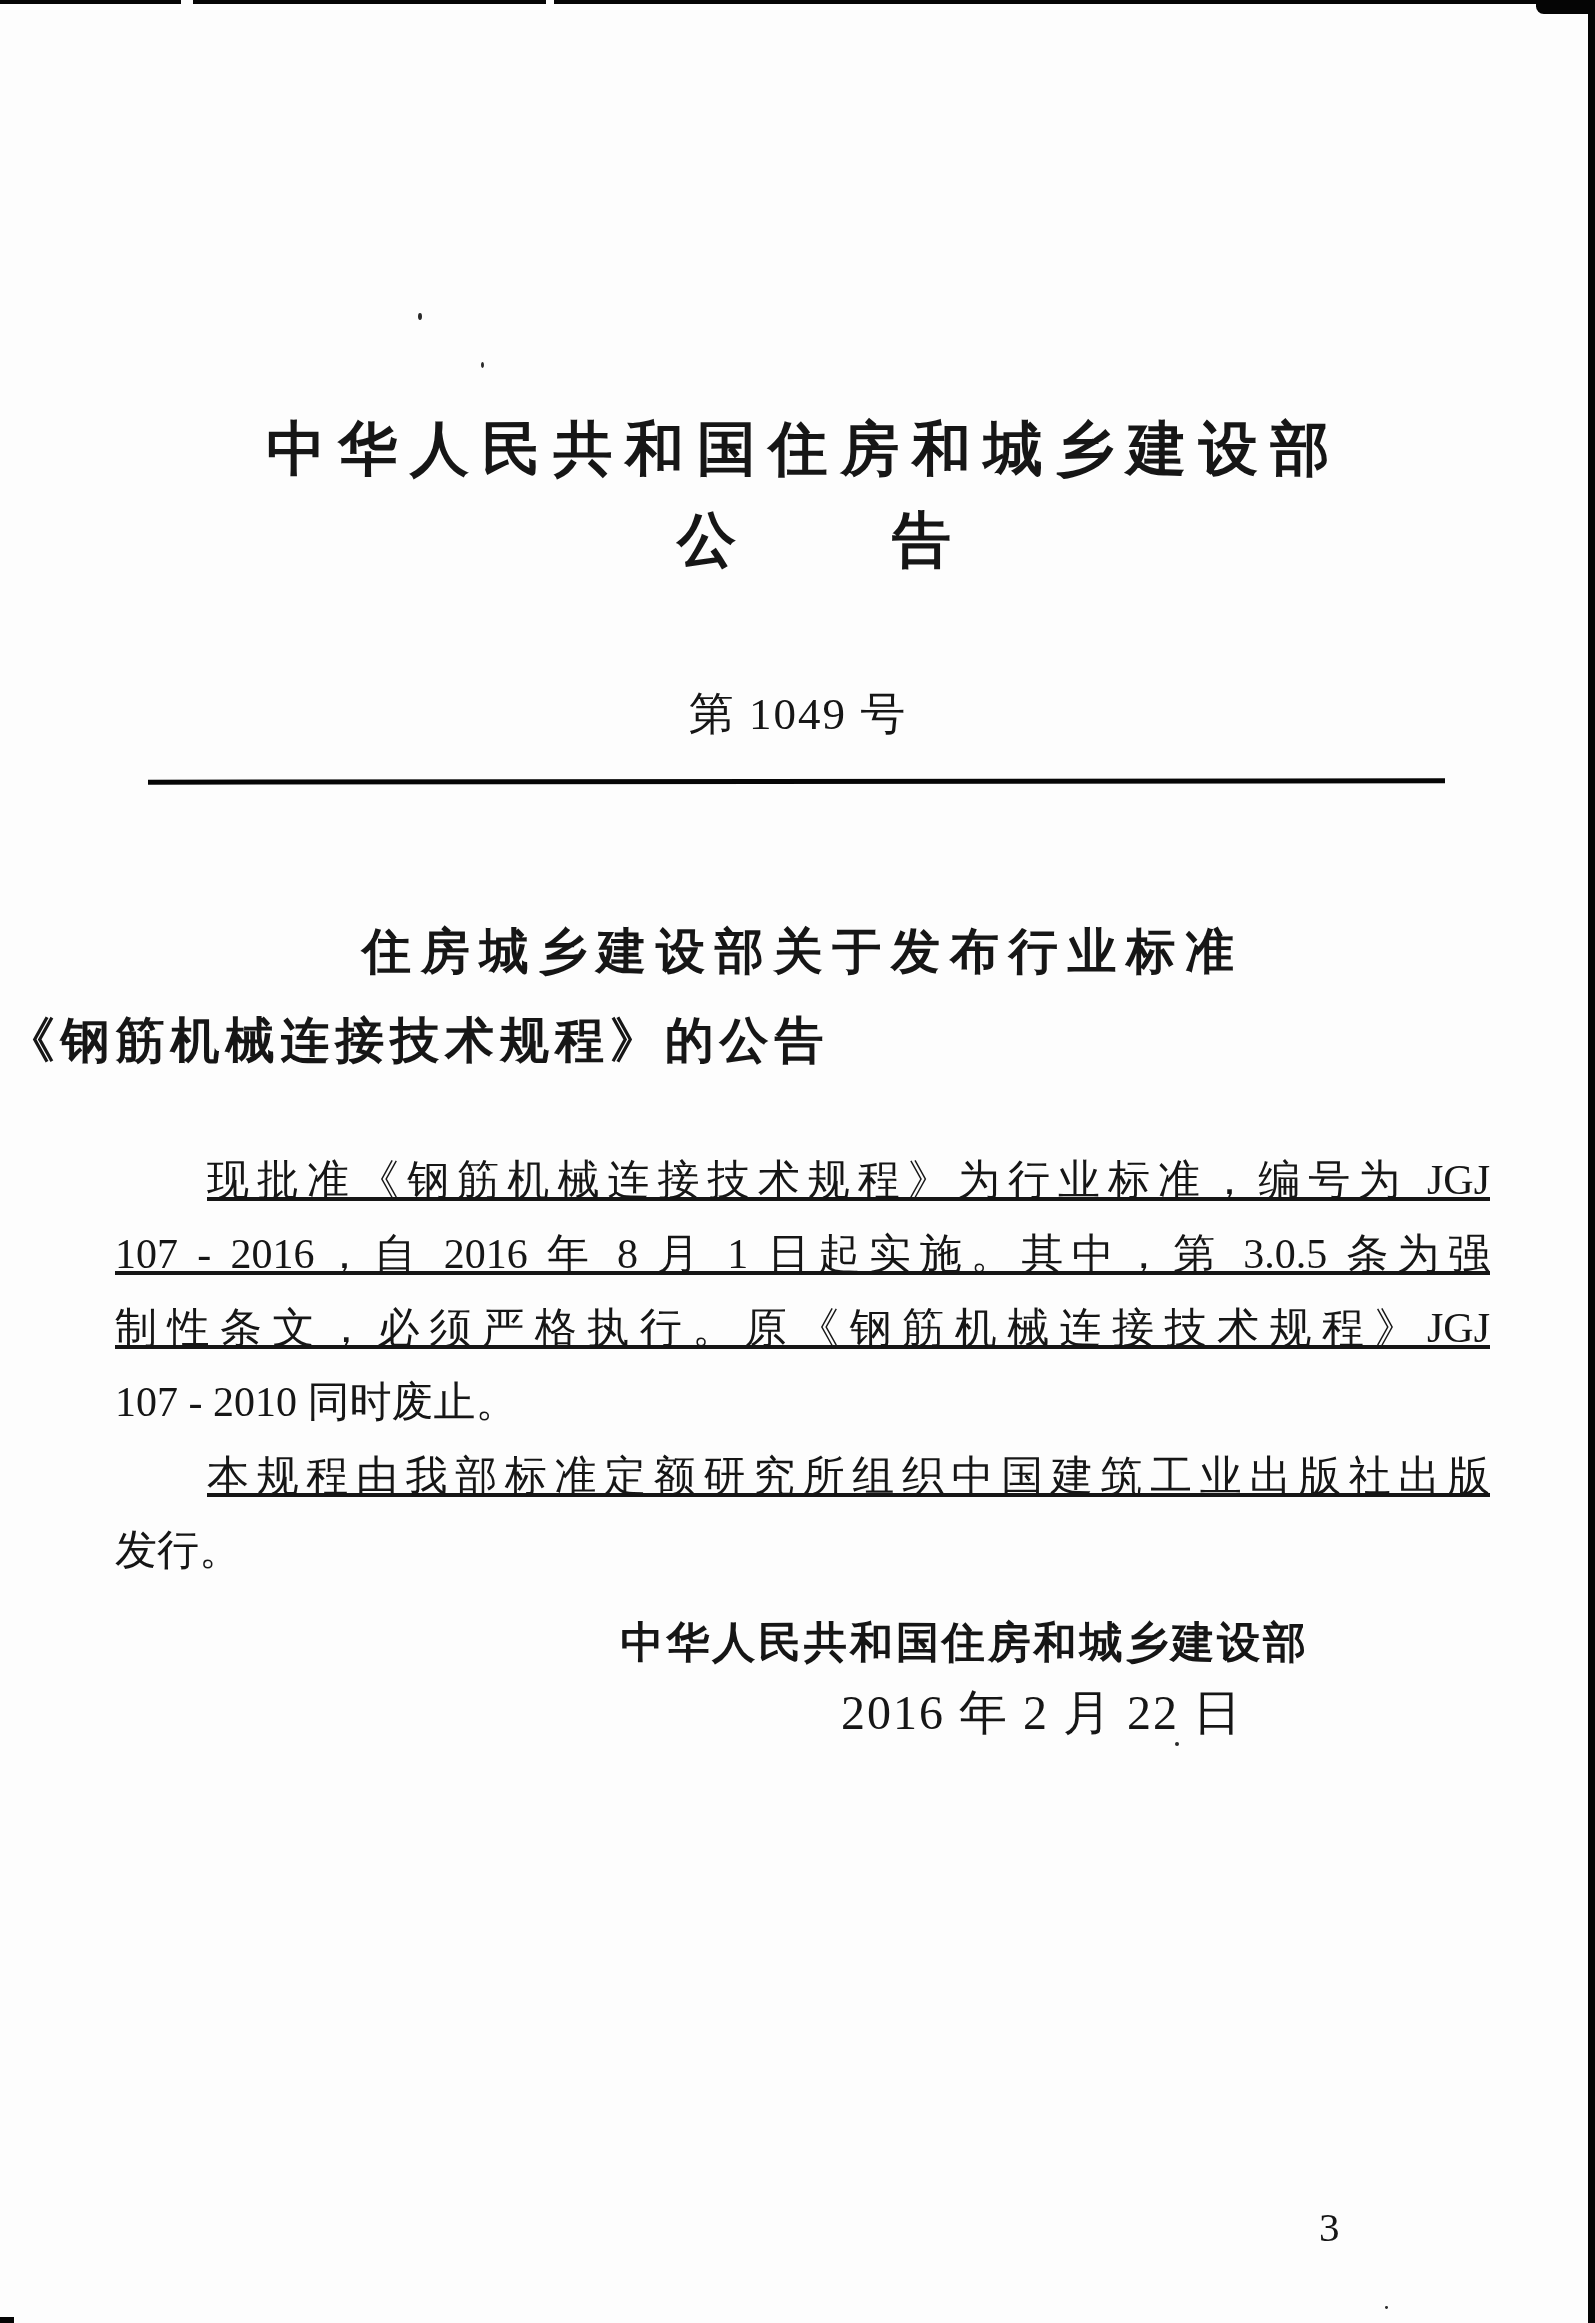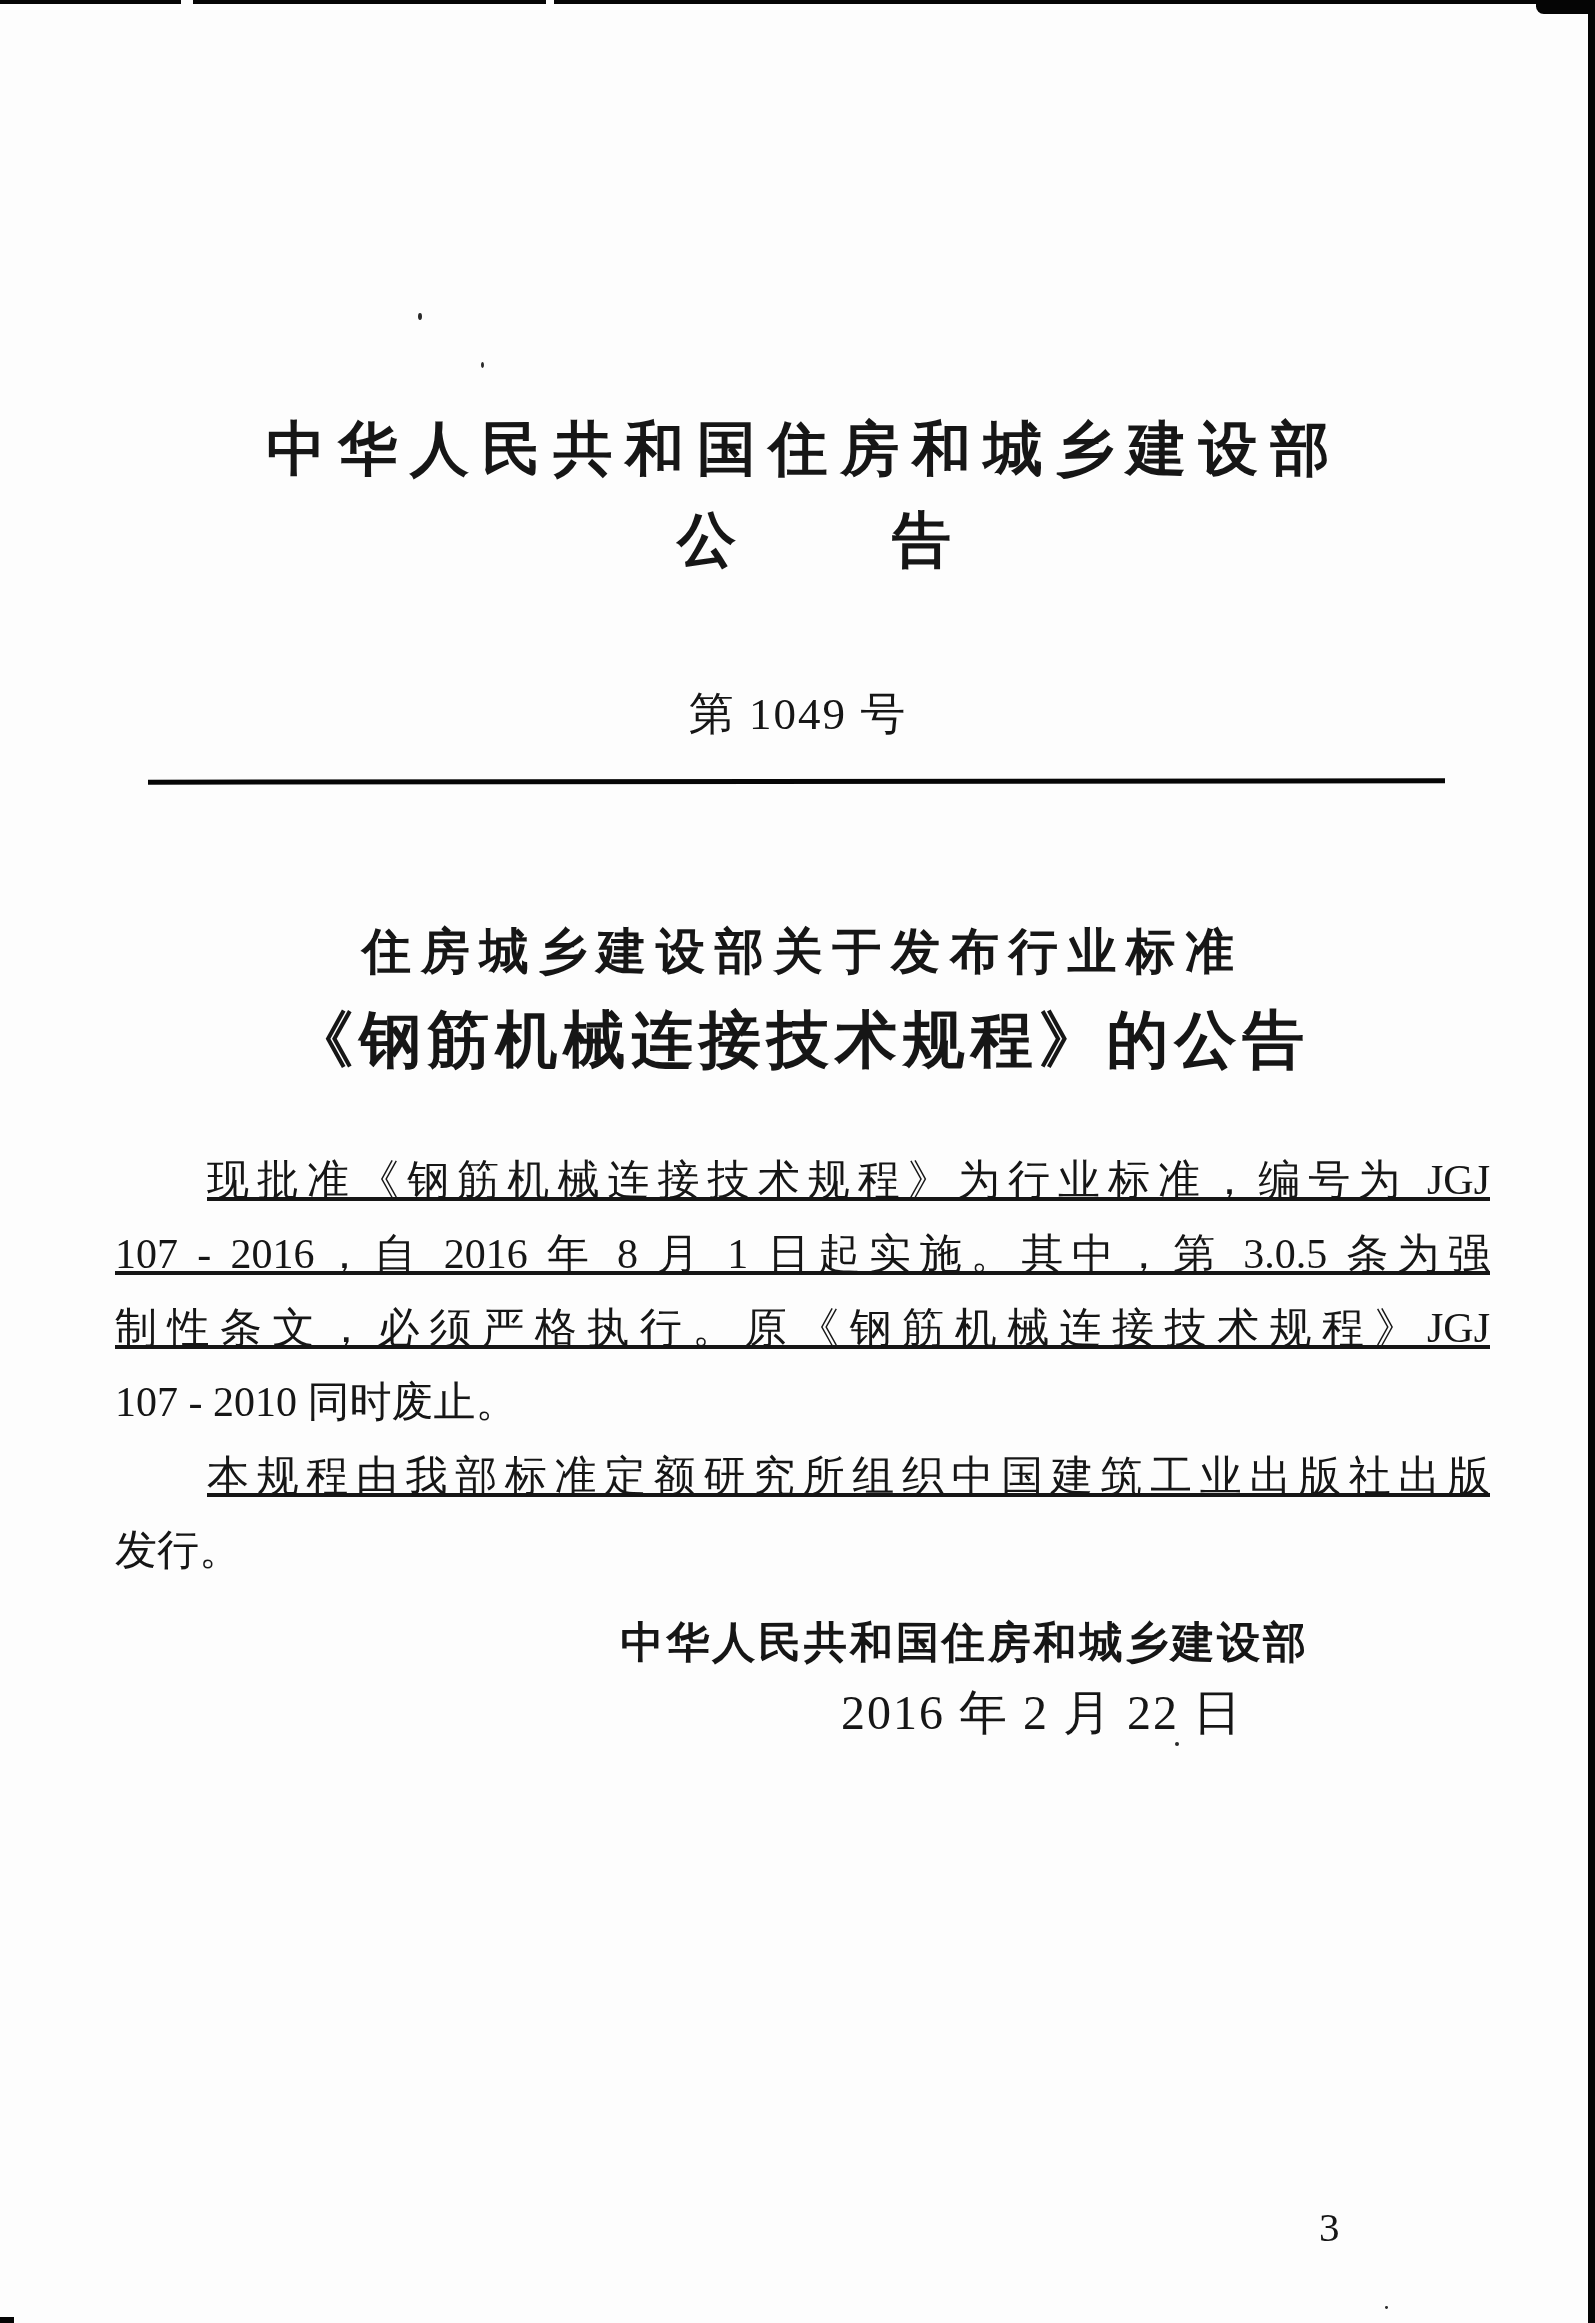--- a/index.html
+++ b/index.html
@@ -35,21 +35,21 @@
   }
 
   
   .subtitle-1 {
     position: absolute; top: 919px; left: 0; width: 100%;
     text-align: center; font-size: 49px; line-height: 64px;
     letter-spacing: 9.8px; text-indent: 9.8px;
   }
   .subtitle-2 {
     position: absolute; top: 1008px; left: 0; width: 100%;
-    text-align: center; font-size: 62px; line-height: 64px;
+    font-size: 49px; line-height: 64px;
     letter-spacing: 5.9px; text-indent: 5.9px;
   }
 
   
   .body-text {
     position: absolute; top: 1143px; left: 115px; width: 1375px;
     font-size: 42px; line-height: 74px;
   }
   .body-text .line { width: 100%; white-space: nowrap; }
   .body-text .line.fill { text-align: justify; text-align-last: justify; white-space: normal; text-decoration: underline; }

